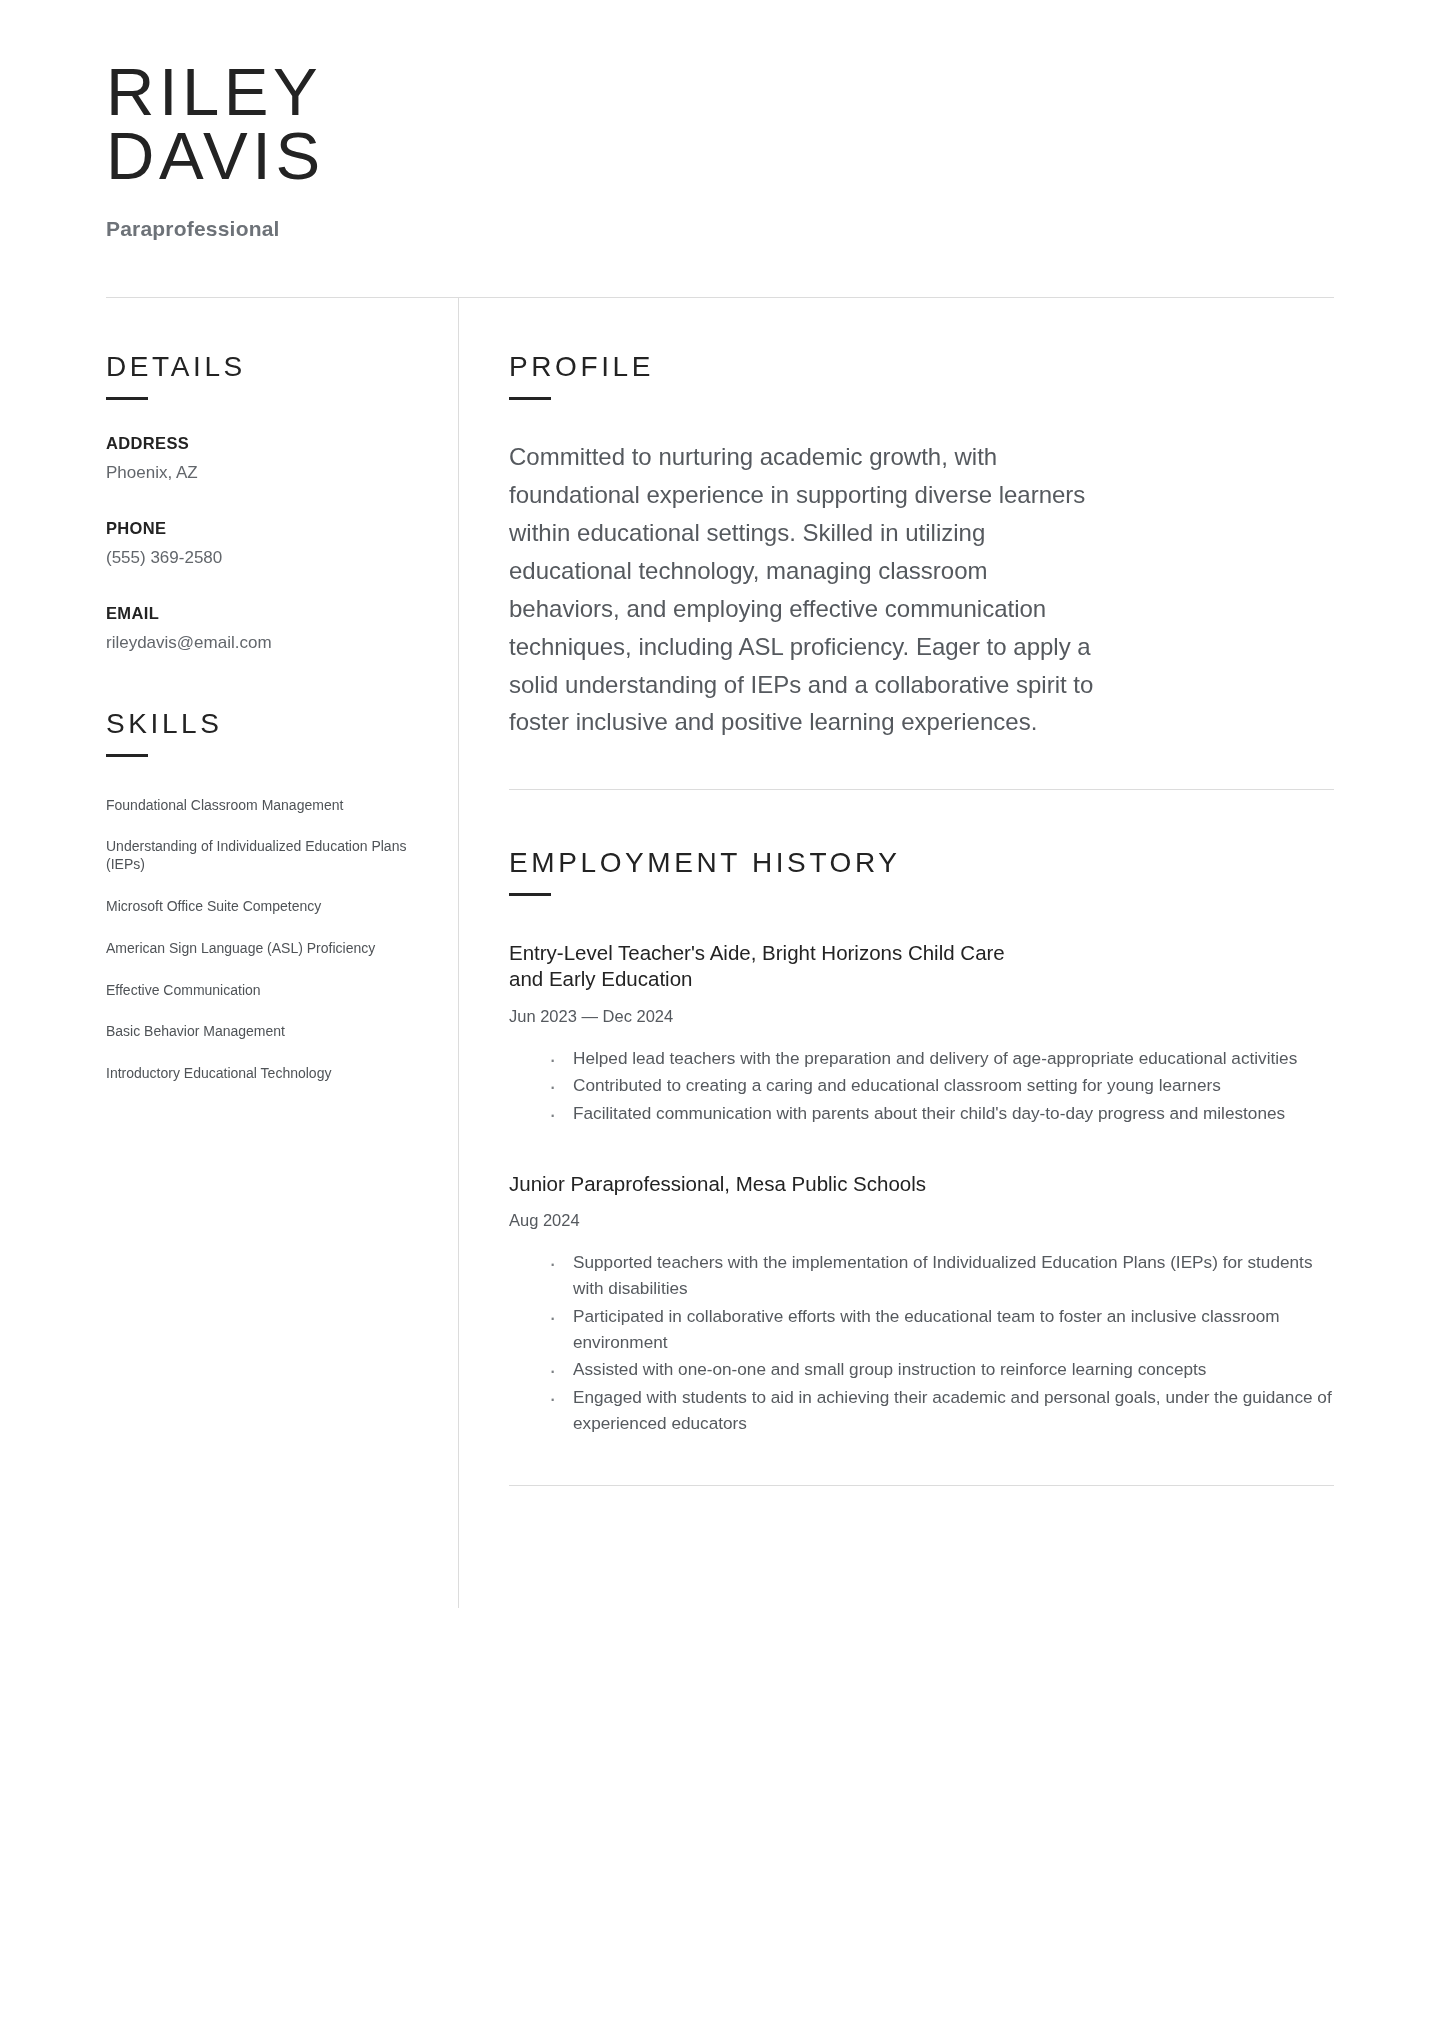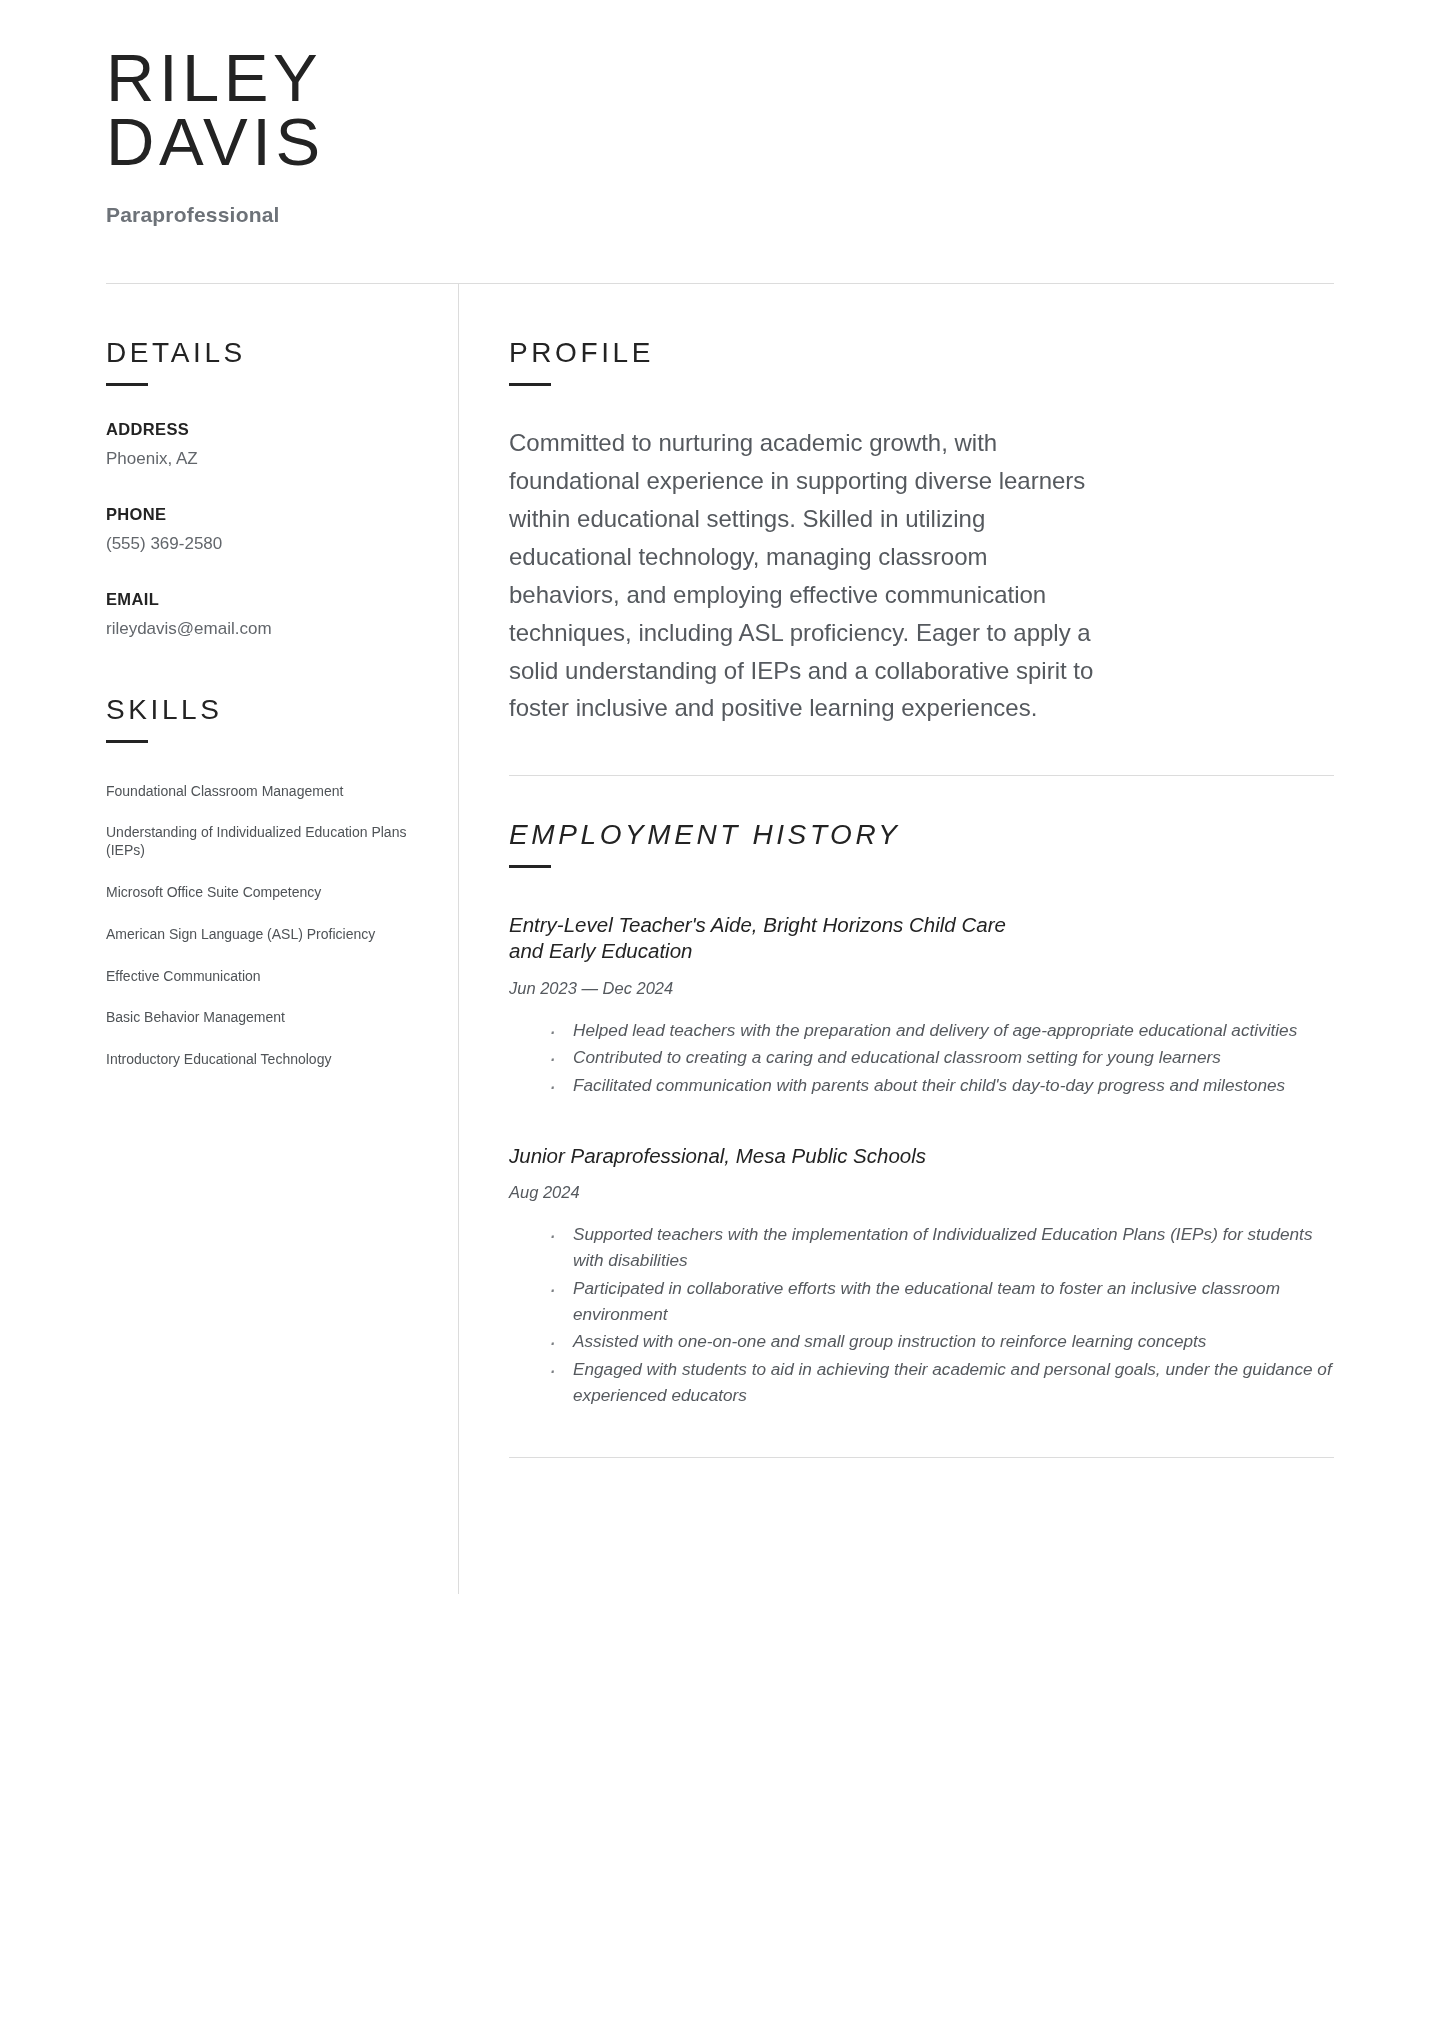--- a/index.html
+++ b/index.html
@@ -18,21 +18,21 @@
   }
   .page {
     width: 1440px;
     height: 2036px;
     padding: 0 106px;
     position: relative;
   }
 
   
   .header {
-    padding-top: 46px;
+    padding-top: 60px;
   }
   .name {
     font-size: 67px;
     line-height: 0.95;
     font-weight: 400;
     letter-spacing: 4.5px;
     color: #232323;
     margin: 0;
     max-width: 460px;
     text-transform: uppercase;
@@ -138,21 +138,21 @@
     max-width: 592px;
   }
   .section-rule {
     height: 1px;
     background: #dcdcdc;
     margin-top: 48px;
     width: 100%;
   }
 
   
-  .employment { margin-top: 44px; font-style: italic; }
+  .employment { margin-top: 58px; }
   .job { margin-top: 44px; }
   .job:first-of-type { margin-top: 40px; }
   .job-heading {
     font-size: 20.5px;
     font-weight: 400;
     color: #232323;
     line-height: 1.28;
     margin: 0;
     max-width: 520px;
   }

